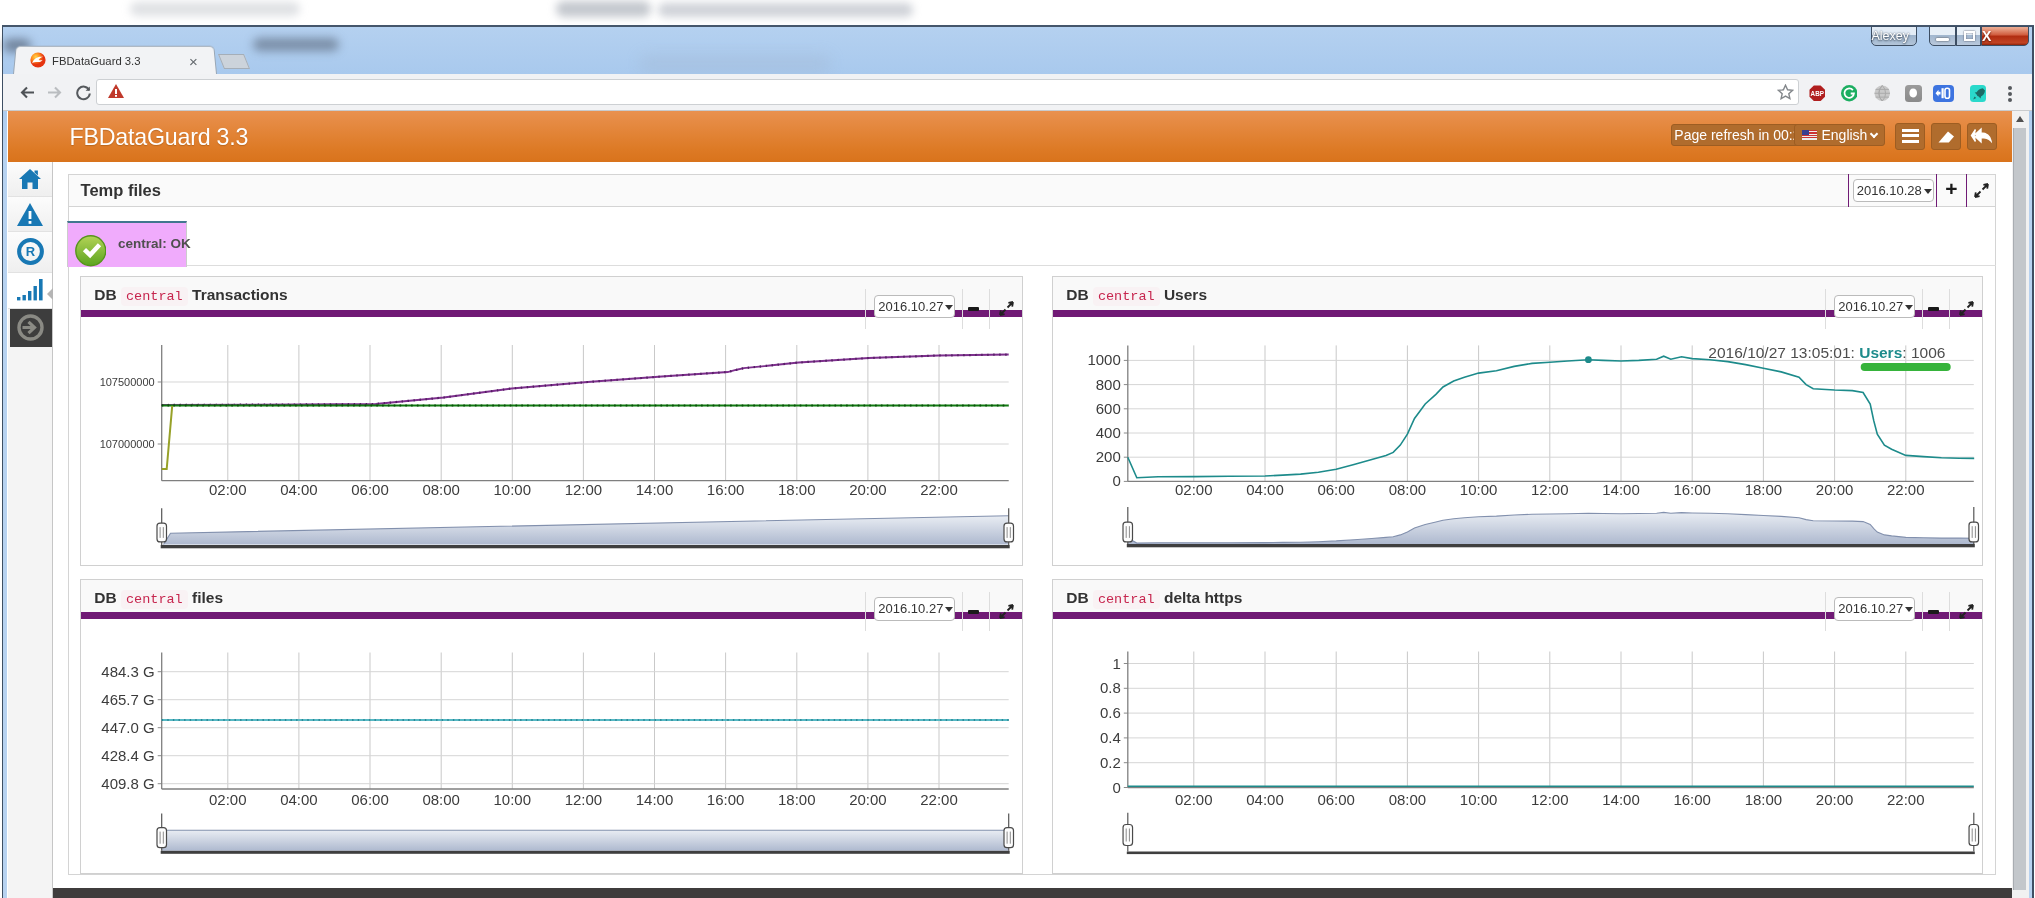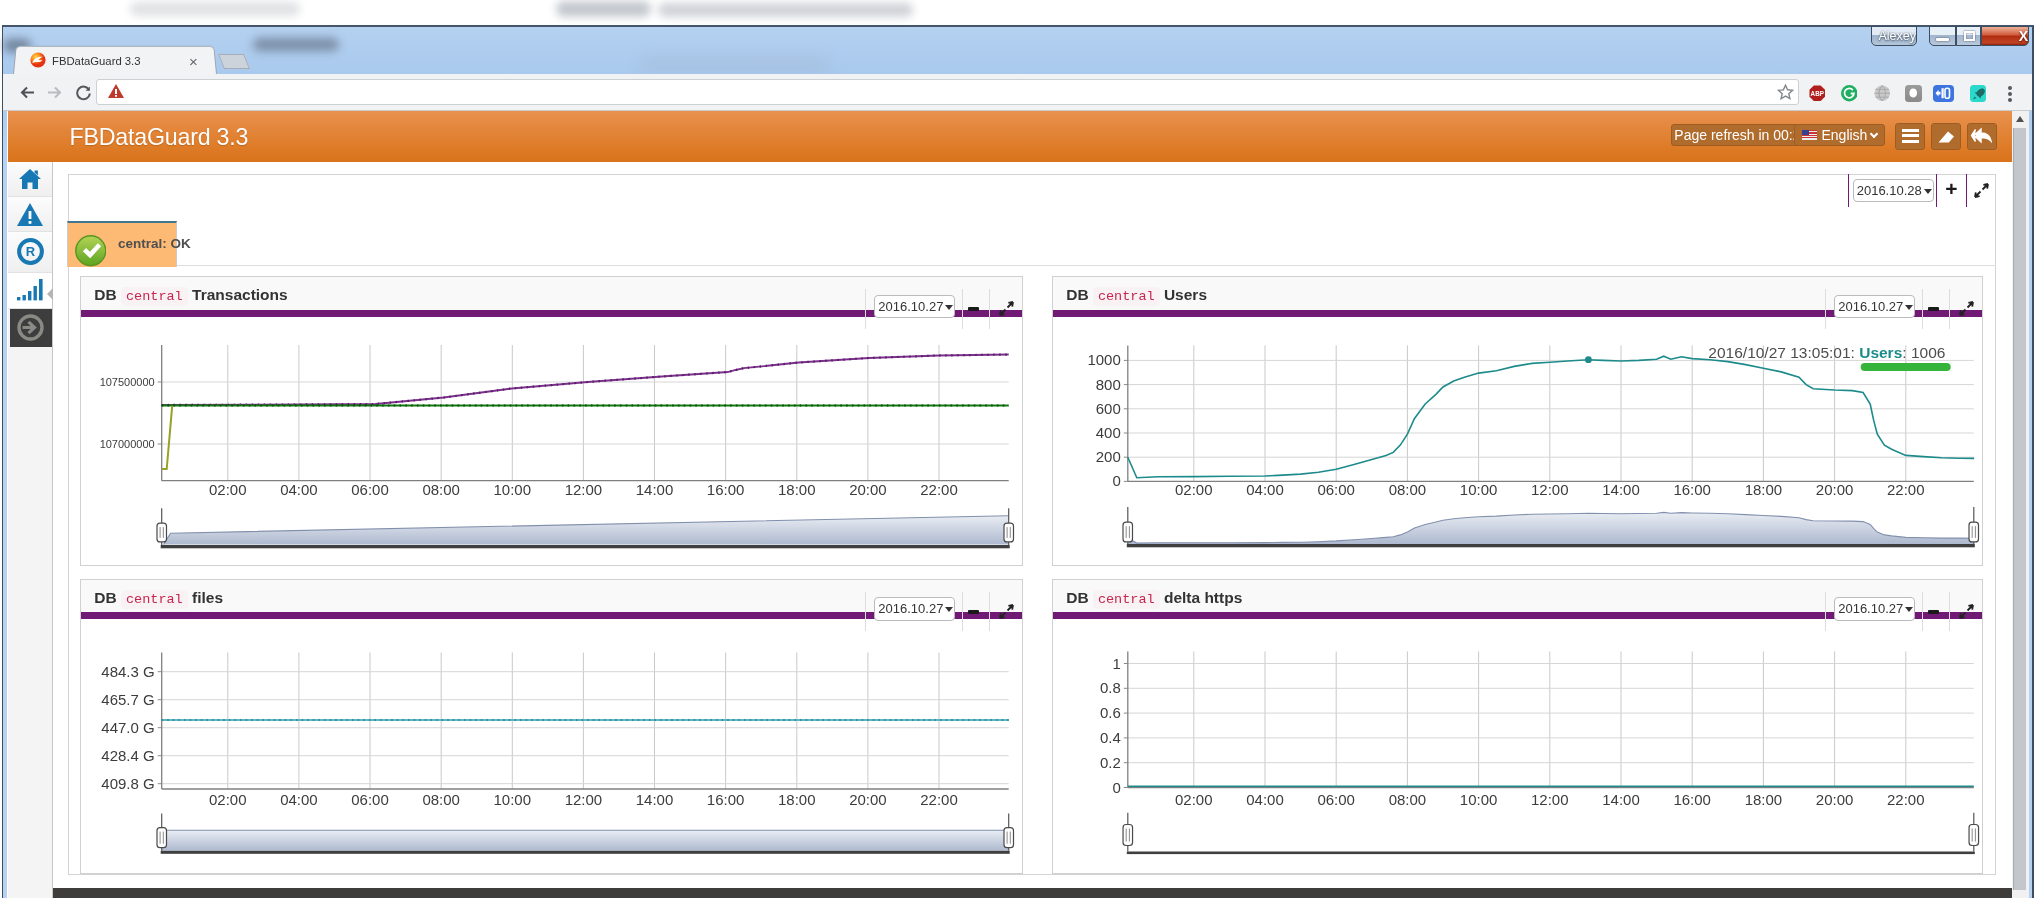--- a/index.html
+++ b/index.html
@@ -22,21 +22,21 @@
 
 #toolbar {position:absolute;left:3.2px;top:73.5px;width:2028.8px;height:37px;background:#f1f2f4;border-bottom:1px solid #c9cbcd}
 #urlbox {position:absolute;left:95.7px;top:79.4px;width:1703px;height:26px;background:#fff;border:1px solid #cdd0d3;border-radius:3px}
 #urltext {position:absolute;left:128px;top:85px;font-size:13.9px;color:#3a3a3a;letter-spacing:.1px}
 #warntri {position:absolute;left:108px;top:84px}
 .https {color:#c5392c;text-decoration:line-through;text-decoration-color:#c5392c}
 #star {position:absolute;left:1777px;top:84px}
 .ext {position:absolute;top:85px;width:16.5px;height:16.5px;border-radius:3.5px}
 #menu3 {position:absolute;left:2007.5px;top:86px}
 
-.capbtn {position:absolute;top:25.5px;height:20px;border:1px solid #3d4e63;color:#fff;text-align:right}
+.capbtn {position:absolute;top:25.5px;height:20px;border:1px solid #3d4e63;color:#fff;text-align:left}
 #btn-user {left:1870.5px;width:46.5px;border-radius:0 0 5px 5px;background:linear-gradient(#e3ecf6 45%,#9db3cc 46%,#b3c5d9);font-size:12.5px;line-height:19px;text-shadow:0 1px 2px #53606f,0 0 2px #53606f}
 #btn-min {left:1929px;width:27px;border-radius:0 0 0 5px;background:linear-gradient(#e7eff7 45%,#a2b7cf 46%,#bac9dc)}
 #btn-max {left:1956px;width:25px;background:linear-gradient(#e7eff7 45%,#a2b7cf 46%,#bac9dc)}
 #btn-close {left:1981px;width:48px;border-radius:0 0 5px 0;background:linear-gradient(#eba98f 5%,#d05a3c 45%,#b02c10 50%,#c24424 88%,#8f2208)}
 #btn-min i {position:absolute;left:6px;top:11px;width:13px;height:3.5px;background:#fff;border-radius:1px;box-shadow:0 0 2px #333}
 #btn-max i {position:absolute;left:6.5px;top:4.5px;width:11px;height:9.5px;border:2px solid #fff;box-shadow:0 0 1.5px #445,inset 0 0 1.5px #445}
 #btn-close span {font-size:14px;font-weight:bold;line-height:18px;text-shadow:0 1px 2px #5d1505}
 
 #viewport {position:absolute;left:6.5px;top:110.5px;width:2022px;height:787.5px;background:#fff}
 #orange {position:absolute;left:8px;top:110.5px;width:2003.5px;height:51px;background:linear-gradient(#e9914f,#dd7a25 75%,#d9731c)}
@@ -52,21 +52,21 @@
 #sipoint {position:absolute;left:46.5px;top:287.5px;width:0;height:0;border-top:6px solid transparent;border-bottom:6px solid transparent;border-right:6.5px solid #b5b5b5;z-index:5}
 
 #sb {position:absolute;left:2011.5px;top:110.5px;width:17px;height:787.5px;background:#f1f1f1}
 #sbthumb {position:absolute;left:2012.5px;top:128px;width:13.5px;height:762px;background:#c3c7cb;border-left:1px solid #a9adb2}
 #sbup {position:absolute;left:2016px;top:116px;width:0;height:0;border-left:4.5px solid transparent;border-right:4.5px solid transparent;border-bottom:6px solid #505050}
 
 #container {position:absolute;left:67.6px;top:174px;width:1928px;height:701px;border:1px solid #d4d4d4;background:#fff}
 #ctitle {position:absolute;left:67.6px;top:174px;width:1928px;height:32.5px;background:#fafafa;border:1px solid #d4d4d4;font-weight:bold;font-size:16.5px;color:#333;line-height:31px}
 .ccell {position:absolute;top:174px;height:32.5px;border-left:1px solid #701a75}
 #tabline {position:absolute;left:67.6px;top:265.4px;width:1928px;height:1px;background:#ddd}
-#dbtab {position:absolute;left:67px;top:221.3px;width:110px;height:45.7px;background:#fdba74;border:1px solid #ccc;border-top:2.6px solid #42768f;border-bottom:none;z-index:4}
+#dbtab {position:absolute;left:67px;top:221.3px;width:120px;height:45.7px;background:#f0abfc;border:1px solid #ccc;border-top:2.6px solid #42768f;border-bottom:none;z-index:4}
 #dbtab b {position:absolute;left:50px;top:13px;font-size:13.5px;color:#4f4f4f;white-space:nowrap}
 
 .panel {position:absolute;border:1px solid #d0d0d0;background:#fff}
 .phead {position:absolute;left:0;top:0;right:0;height:39.7px;background:#f9f9f9;border-bottom:7px solid #701a75}
 .ptitle {position:absolute;left:13px;top:9px;font-size:15.5px;color:#333}
 .ptitle b {font-size:15.5px}
 .ptitle code {font-family:"Liberation Mono",monospace;font-size:13.5px;color:#c7254e;background:#f9f2f4;padding:2px 5px;border-radius:4px}
 .pcell {position:absolute;top:12px;height:39.7px;border-left:1px solid #ddd}
 .psel {right:60px;width:97px}
 .pminus {right:33px;width:27px}
@@ -215,20 +215,21 @@
         <path d="M5.5 13.5 h11 M11.5 7.8 l6 5.7 l-6 5.7" stroke="#8a8a84" stroke-width="3.2" fill="none"></path>
       </svg>
     </div>
 <div id="sipoint"></div>
 
 <div id="sb"></div>
 <div id="sbthumb"></div>
 <div id="sbup"></div>
 
 <div id="container"></div>
+<div id="ctitle"><span style="margin-left:12px">Temp files</span></div>
 <div class="ccell" style="left:1847.7px;width:88.3px">
       <div class="selbox" style="left:4px;top:4.5px">2016.10.28<span class="caret"></span></div>
     </div>
 <div class="ccell" style="left:1936px;width:30px;text-align:center;font-size:21px;font-weight:bold;line-height:30px;color:#1a1a1a">+</div>
 <div class="ccell" style="left:1966.1px;width:29.5px"><svg style="margin:7.5px 0 0 6px" width="17" height="17" viewBox="0 0 17 17">
         <path d="M15 2 L9.5 7.5 M15 2 l-4.6 .8 M15 2 l-.8 4.6 M2 15 L7.5 9.5 M2 15 l4.6 -.8 M2 15 l.8 -4.6" stroke="#222" stroke-width="1.8" fill="none"></path>
       </svg></div>
 <div id="tabline"></div>
 <div id="dbtab">
  <svg style="position:absolute;left:6.5px;top:12px" width="31.5" height="31.5" viewBox="0 0 32 32">

